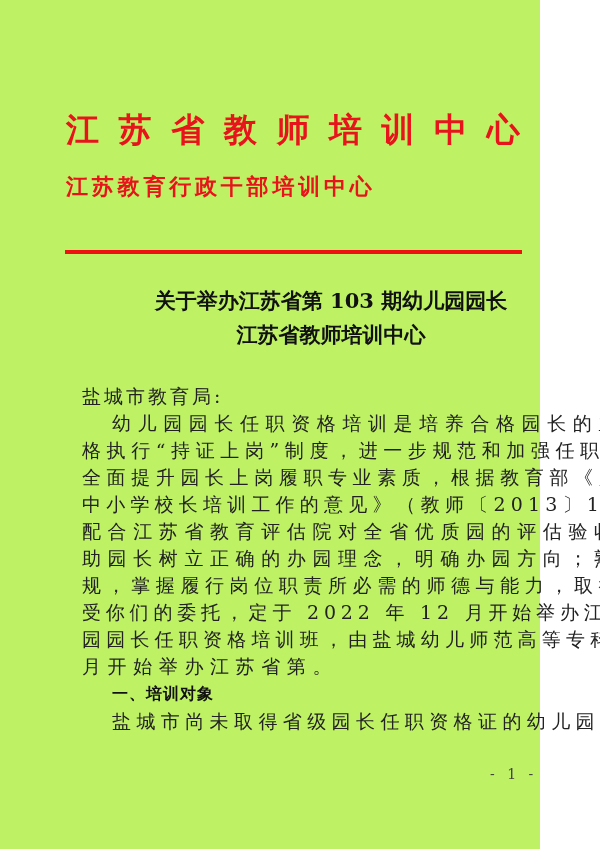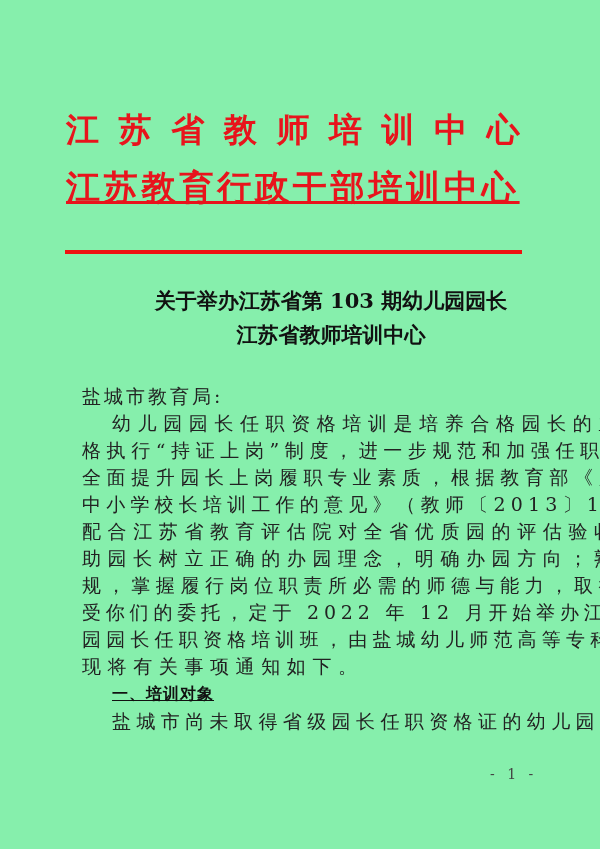--- a/index.html
+++ b/index.html
@@ -1,20 +1,20 @@
 <!DOCTYPE html>
 <html><head>
 <meta charset="utf-8">
 <style>
   html, body { margin: 0; padding: 0; background: #ffffff; }
   body { width: 600px; height: 849px; position: relative; overflow: hidden; font-family: "DejaVu Serif", "Liberation Serif", serif; color: #1a1a1a; }
-  .page { position: absolute; left: 0; top: 0; width: 600px; height: 849px; background: #86efac; }
+  .page { position: absolute; left: 0; top: 0; width: 540px; height: 849px; background: #bef264; }
   .org { position: absolute; left: 66px; width: 460px; color: #e8141c; font-family: "DejaVu Sans", "Liberation Sans", sans-serif; font-weight: bold; white-space: nowrap; }
   .org1 { top: 110px; font-size: 33px; letter-spacing: 19.6px; line-height: 40px; }
-  .org2 { top: 166px; font-size: 34px; letter-spacing: 3.8px; line-height: 42px; text-decoration: underline; }
+  .org2 { top: 166px; font-size: 22px; letter-spacing: 3.8px; line-height: 42px; }
   .rule { position: absolute; left: 65px; top: 250px; width: 457px; height: 4px; background: #ee1111; }
   .title { position: absolute; left: 0; width: 600px; text-align: center; font-family: "DejaVu Serif", "Liberation Serif", serif; font-weight: bold; font-size: 21px; color: #111; line-height: 30px; padding-left: 31px; }
   .t1 { top: 286px; }
   .t2 { top: 320px; }
   .line { position: absolute; left: 82px; width: 450px; font-size: 19px; line-height: 22px; letter-spacing: 8.4px; white-space: nowrap; color: #222; font-family: "DejaVu Serif", "Liberation Serif", serif; }
   .line.indent { left: 112px; }
   .line.mid { letter-spacing: 6px; }
   .heading { position: absolute; left: 112px; font-family: "DejaVu Sans", "Liberation Sans", sans-serif; font-weight: bold; font-size: 16px; letter-spacing: 1px; color: #111; line-height: 22px; }
   .pnum { position: absolute; left: 490px; top: 766px; font-size: 14px; color: #444; letter-spacing: 4px; }
 </style>
@@ -33,19 +33,19 @@
 
   <div class="line indent mid" style="top:412px; letter-spacing:6.6px;">幼儿园园长任职资格培训是培养合格园长的主要环节。为严</div>
   <div class="line mid" style="top:439px; letter-spacing:5.6px;">格执行“持证上岗”制度，进一步规范和加强任职资格培训工作，</div>
   <div class="line mid" style="top:466px; letter-spacing:5.6px;">全面提升园长上岗履职专业素质，根据教育部《关于进一步加强</div>
   <div class="line mid" style="top:493px; letter-spacing:5.2px;">中小学校长培训工作的意见》（教师〔2013〕11 号）文件精神，</div>
   <div class="line mid" style="top:520px; letter-spacing:6.6px;">配合江苏省教育评估院对全省优质园的评估验收的工作要求，帮</div>
   <div class="line mid" style="top:547px; letter-spacing:6.6px;">助园长树立正确的办园理念，明确办园方向；熟悉相关的政策法</div>
   <div class="line mid" style="top:574px; letter-spacing:5.6px;">规，掌握履行岗位职责所必需的师德与能力，取得岗位任职资格。</div>
   <div class="line mid" style="top:601px; letter-spacing:4.8px;">受你们的委托，定于 2022 年 12 月开始举办江苏省第 103 期幼儿</div>
   <div class="line mid" style="top:628px; letter-spacing:5.2px;">园园长任职资格培训班，由盐城幼儿师范高等专科学校具体承办。</div>
-  <div class="line mid" style="top:655px; letter-spacing:6.6px;">现将有关事项通知如下。</div>
+  <div class="line mid" style="top:655px; letter-spacing:6.6px;">月开始举办江苏省第。</div>
 
-  <div class="heading" style="top:683px;text-decoration:underline;">一、培训对象</div>
+  <div class="heading" style="top:683px;">一、培训对象</div>
   <div class="line indent mid" style="top:710px; letter-spacing:5.4px;">盐城市尚未取得省级园长任职资格证的幼儿园正（副）园长、</div>
 
   <div class="pnum">- 1 -</div>
 </div>
 
 </body></html>

